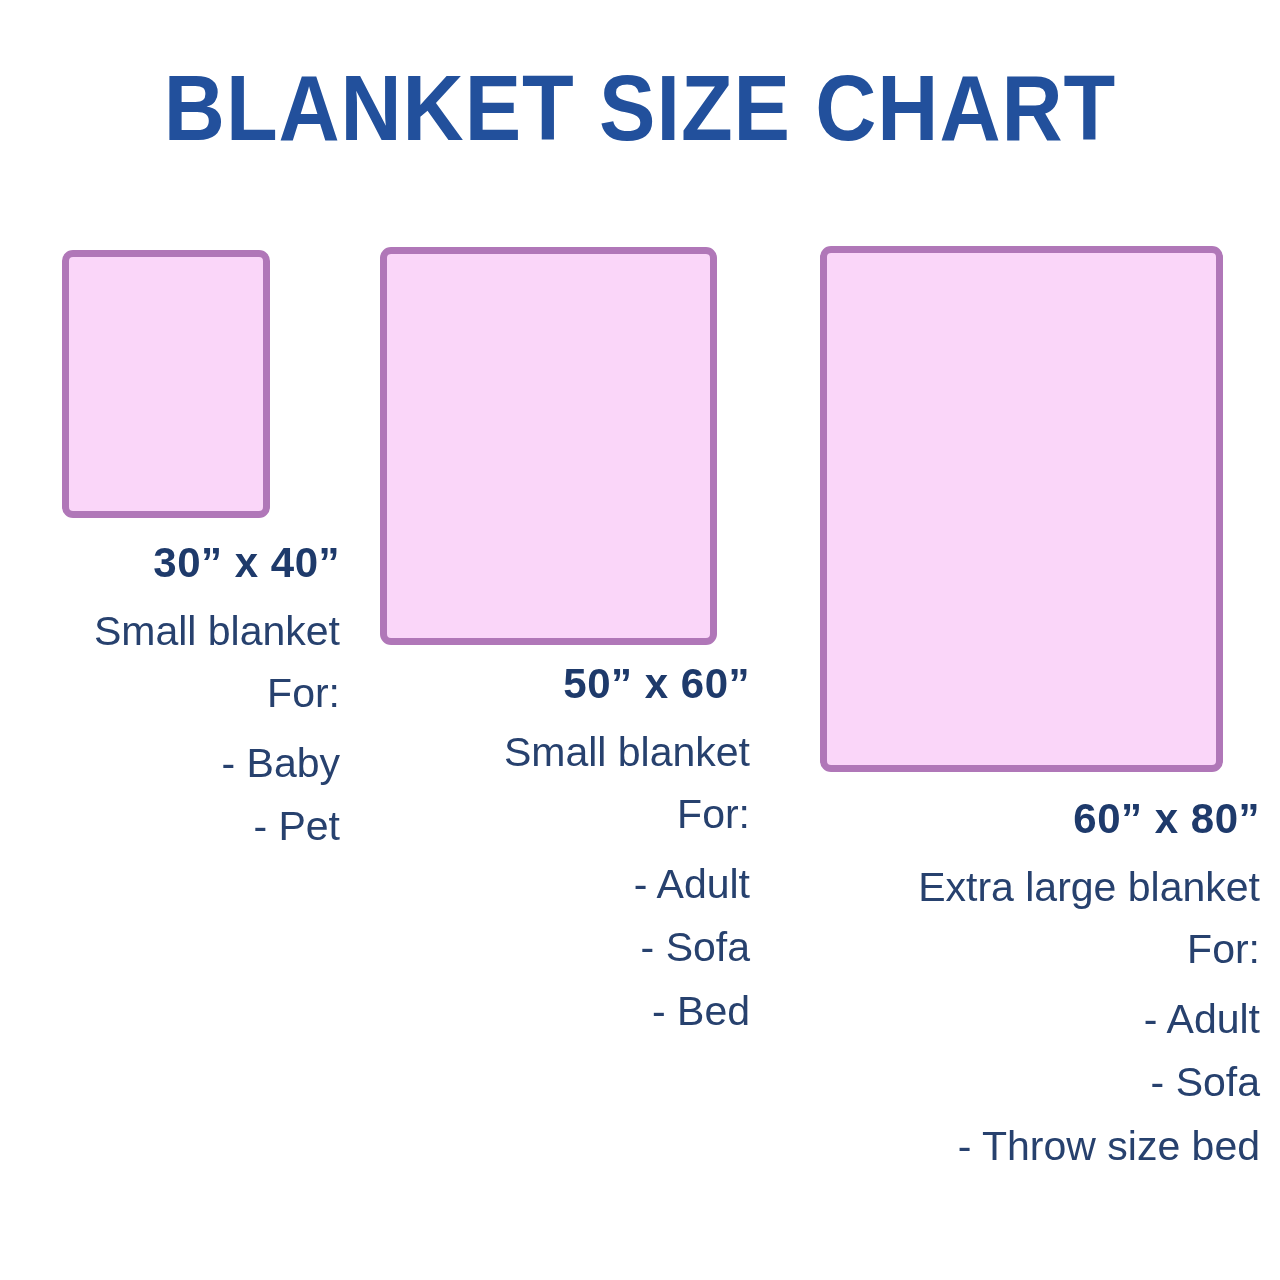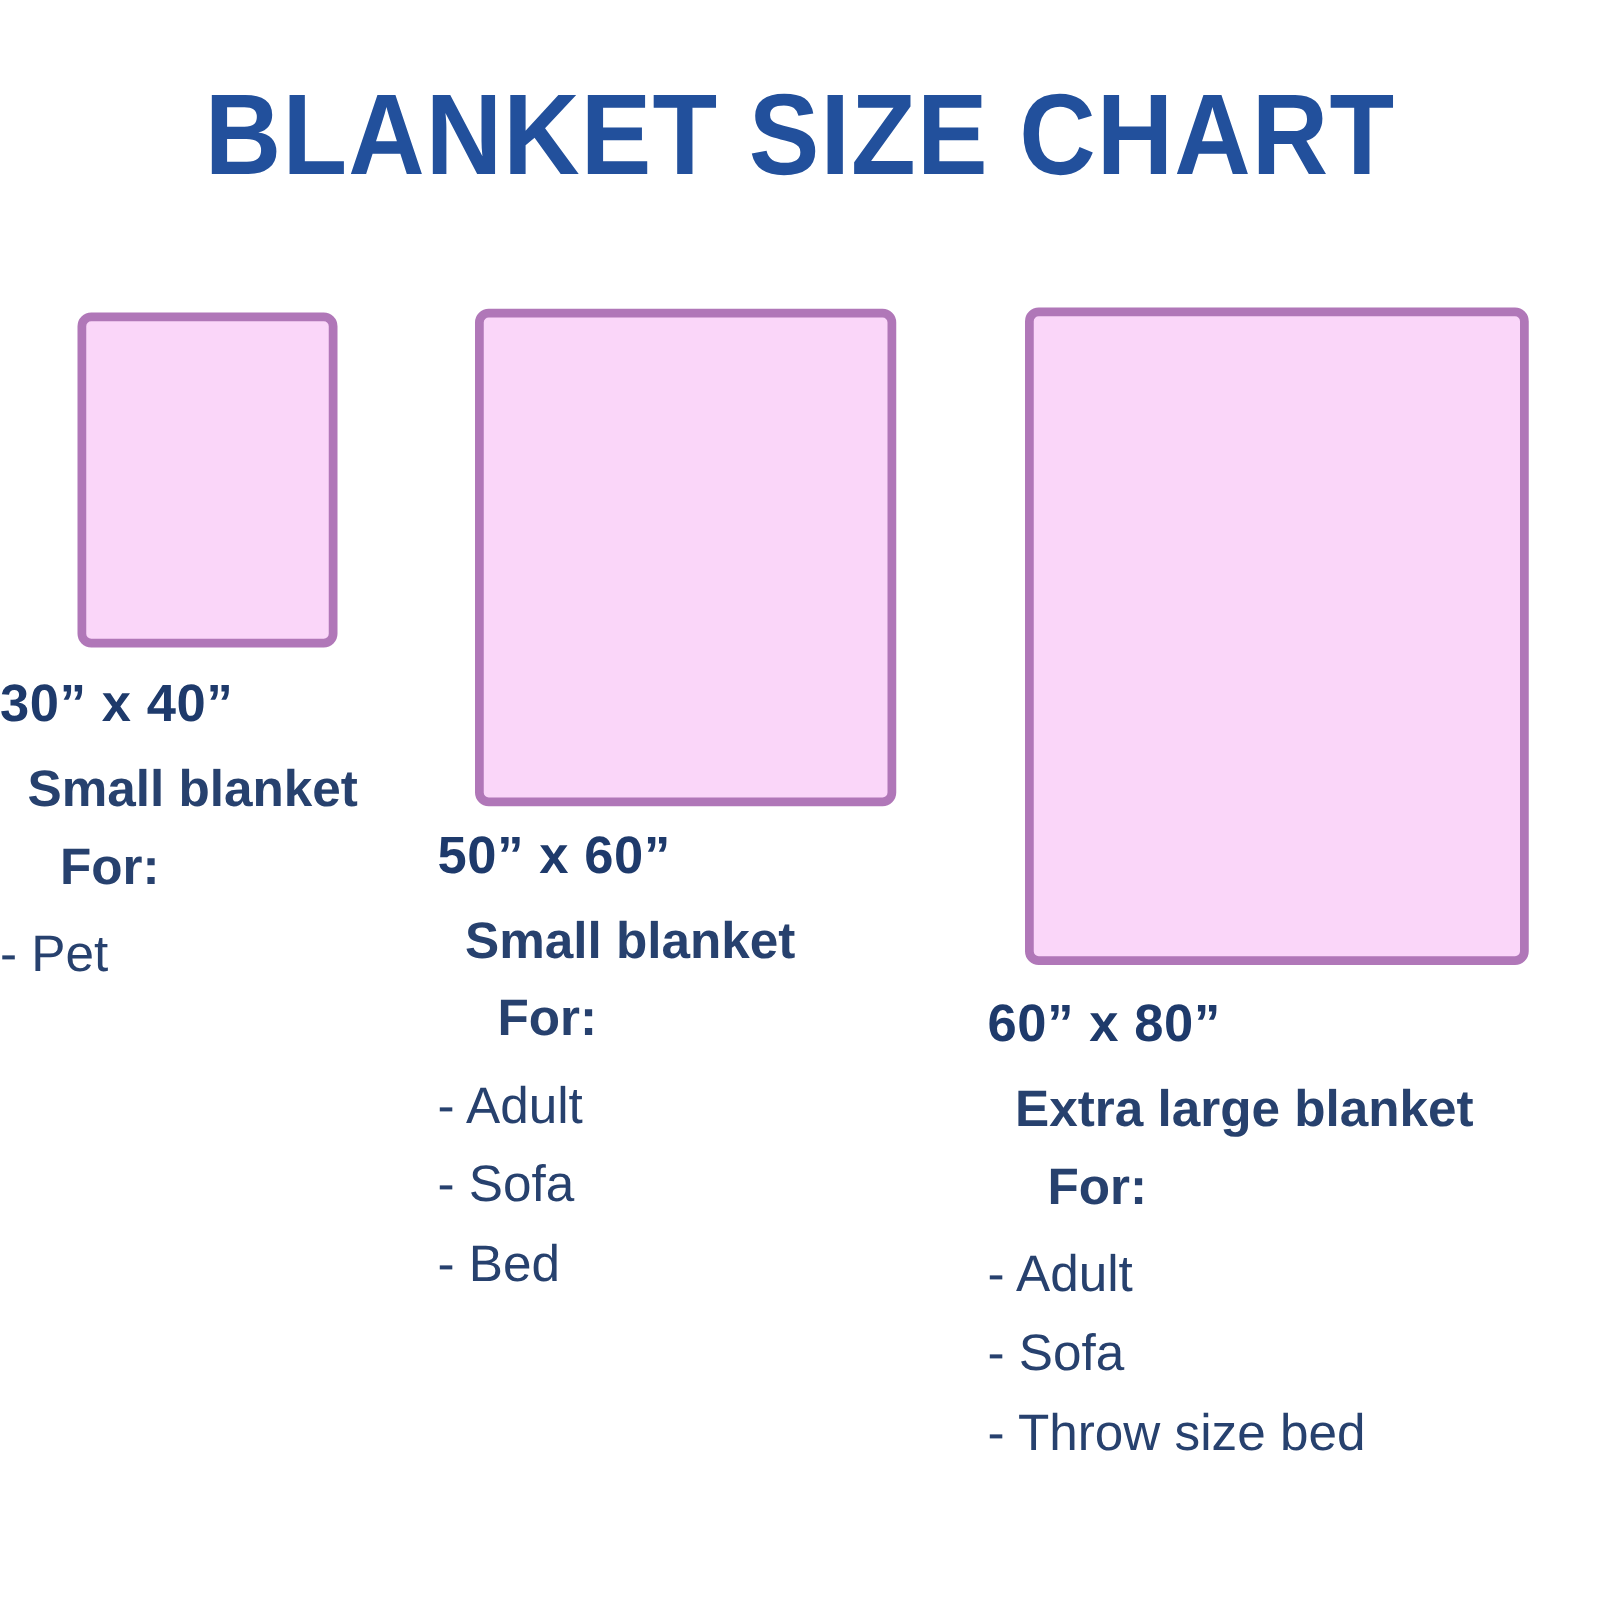--- a/index.html
+++ b/index.html
@@ -62,41 +62,41 @@
     box-sizing: border-box;
   }
   .swatch-1 { left: 62px;  top: 250px; width: 208px; height: 268px; }
   .swatch-2 { left: 30px;  top: 247px; width: 337px; height: 398px; }
   .swatch-3 { left: 30px;  top: 246px; width: 403px; height: 526px; }
 
   
   .caption {
     position: absolute;
     width: 100%;
-    text-align: left;
+    text-align: right;
     color: #23406E;
   }
   .caption-1 { top: 540px; left: 0; }
   .caption-2 { top: 661px; left: 0; }
   .caption-3 { top: 796px; left: 0; }
 
   .dim-label {
     font-family: "Liberation Sans", sans-serif;
     font-weight: bold;
     font-size: 42px;
     line-height: 1.08;
     letter-spacing: 0.5px;
     color: #1E3A6B;
     margin-bottom: 16px;
     white-space: nowrap;
   }
 
   .desc-line {
     font-family: "Liberation Sans", sans-serif;
-    font-weight: bold;
+    font-weight: normal;
     font-size: 41px;
     line-height: 1.5;
     letter-spacing: 0px;
     color: #27416E;
     white-space: nowrap;
     margin-left: 22px;
   }
 
   .desc-line.for-line {
     margin-bottom: 8px;
@@ -120,20 +120,21 @@
 <div class="columns">
 
   <div class="column col-1">
 
     <div class="swatch swatch-1"></div>
 
     <div class="caption caption-1">
       <div class="dim-label">30” x 40”</div>
       <div class="desc-line">Small blanket</div>
       <div class="desc-line for-line">For:</div>
+      <div class="bullet-line">- Baby</div>
       <div class="bullet-line">- Pet</div>
     </div>
   </div>
 
   <div class="column col-2">
 
     <div class="swatch swatch-2"></div>
 
     <div class="caption caption-2">
       <div class="dim-label">50” x 60”</div>

